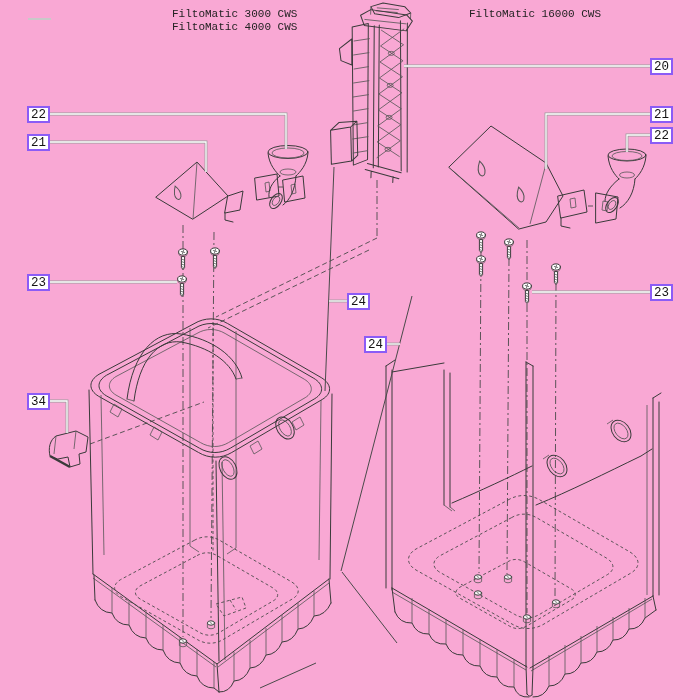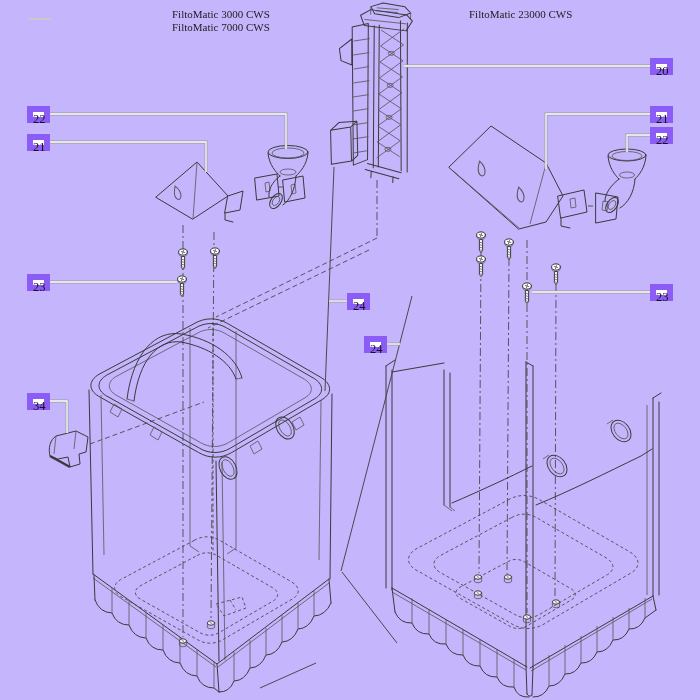--- a/index.html
+++ b/index.html
@@ -1,21 +1,21 @@
 <!DOCTYPE html>
 <html><head>
 <meta charset="utf-8">
 <style>
   html,body{margin:0;padding:0;background:#ffffff;}
-  #stage{position:relative;width:700px;height:700px;background:#c4b5fd;overflow:hidden;
-         font-family:Liberation Serif, serif;}
+  #stage{position:relative;width:700px;height:700px;background:#f9a8d4;overflow:hidden;
+         font-family:Liberation Mono, monospace;}
   #artwork{position:absolute;left:0;top:0;}
   .title{position:absolute;font-size:11px;line-height:13px;color:#222;white-space:pre;}
   .callout{position:absolute;width:23px;height:17px;box-sizing:border-box;background:#fff;
-           border:6px solid #8b5cf6;color:#141414;font-size:12.5px;line-height:15px;
+           border:2px solid #8b5cf6;color:#141414;font-size:12.5px;line-height:15px;
            text-align:center;z-index:5;}
   svg .ln{stroke:#3a3a3a;stroke-width:1;fill:none;stroke-linejoin:round;stroke-linecap:round;}
   svg .ln2{stroke:#555;stroke-width:.8;fill:none;}
   svg .cl{stroke:#4a4a4a;stroke-width:.9;fill:none;stroke-dasharray:8 3 2 3;}
   svg .dsh{stroke:#4a4a4a;stroke-width:.9;fill:none;stroke-dasharray:5 3;}
   svg .flr{stroke:#4a4a4a;stroke-width:.9;fill:none;stroke-dasharray:3 2.5;}
   svg .leader{stroke:#9b9b9b;stroke-width:2.8;fill:none;}
   svg .leaderCore{stroke:#ffffff;stroke-width:1.3;fill:none;}
   svg .ptr{stroke:#4a4a4a;stroke-width:1;fill:none;}
   svg .wfill{fill:#ffffff;}
@@ -256,22 +256,22 @@
         <path class="leaderCore" d="M650,66 H404"></path>
     <path class="leader" d="M650,114 H546 V169"></path>
         <path class="leaderCore" d="M650,114 H546 V169"></path>
     <path class="leader" d="M650,135 H627 V152"></path>
         <path class="leaderCore" d="M650,135 H627 V152"></path>
     <path class="leader" d="M650,292 H532"></path>
         <path class="leaderCore" d="M650,292 H532"></path>
   </g>
 </svg>
 
-<div class="title" style="left:172px;top:8px"><span>FiltoMatic 3000 CWS</span><br><span>FiltoMatic 7000 CWS</span></div>
-<div class="title" style="left:469px;top:8px"><span>FiltoMatic 23000 CWS</span></div>
+<div class="title" style="left:172px;top:8px"><span>FiltoMatic 3000 CWS</span><br><span>FiltoMatic 4000 CWS</span></div>
+<div class="title" style="left:469px;top:8px"><span>FiltoMatic 16000 CWS</span></div>
 
 <div class="callout" style="left:27px;top:106px">22</div>
 <div class="callout" style="left:27px;top:134px">21</div>
 <div class="callout" style="left:27px;top:274px">23</div>
 <div class="callout" style="left:27px;top:393px">34</div>
 <div class="callout" style="left:347px;top:293px">24</div>
 <div class="callout" style="left:364px;top:336px">24</div>
 <div class="callout" style="left:650px;top:58px">20</div>
 <div class="callout" style="left:650px;top:106px">21</div>
 <div class="callout" style="left:650px;top:127px">22</div>

